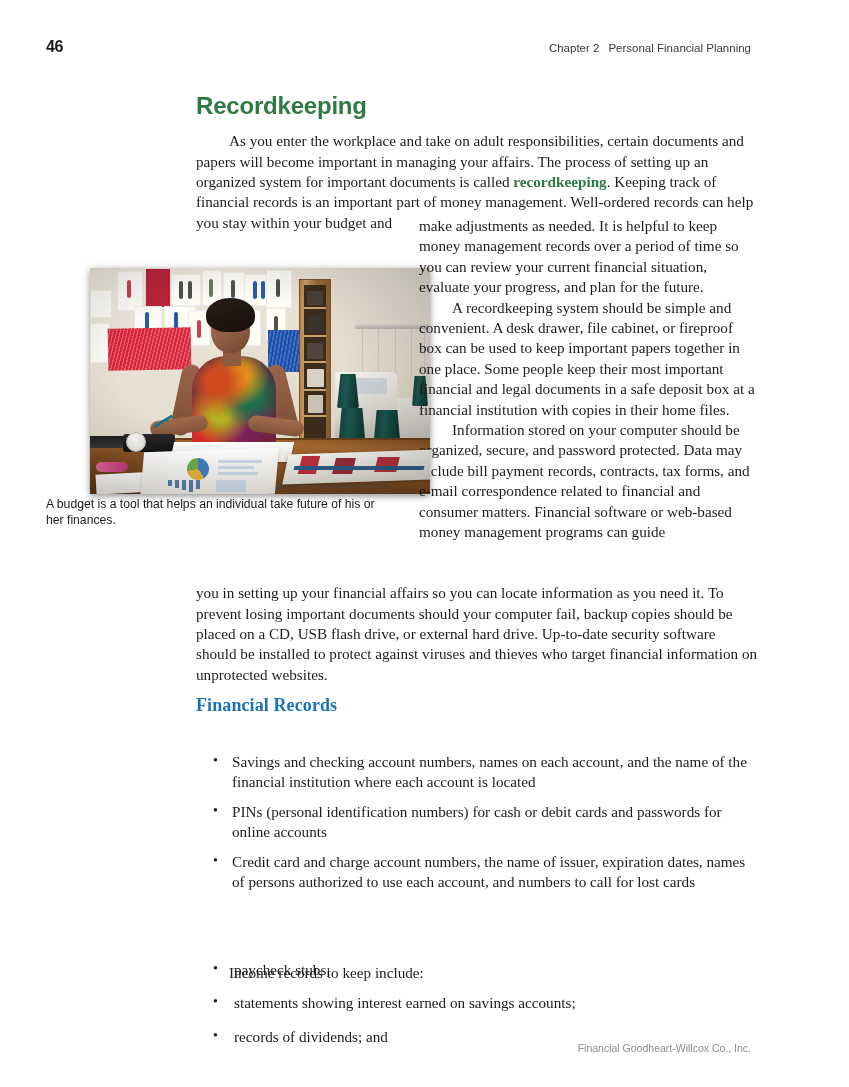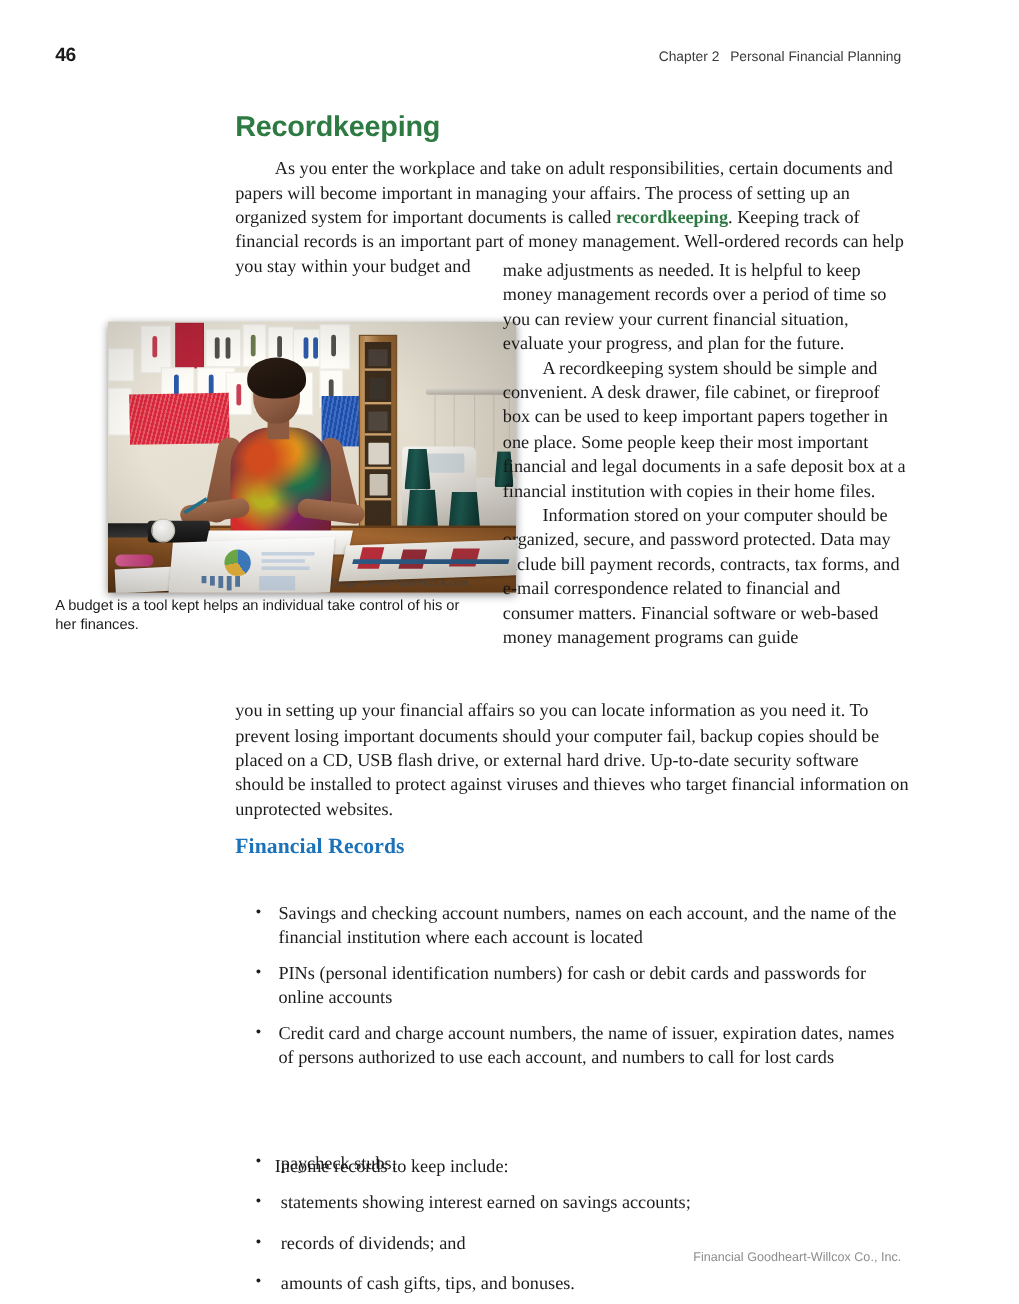--- a/index.html
+++ b/index.html
@@ -562,21 +562,21 @@
       <div class="swatch" style="left:210px;top:188px;width:18px;height:18px;background:#c2303d;transform:skewX(-14deg);"></div>
       <div class="swatch" style="left:244px;top:190px;width:20px;height:16px;background:#9c2e3a;transform:skewX(-14deg);"></div>
       <div class="swatch" style="left:286px;top:189px;width:22px;height:15px;background:#b8343f;transform:skewX(-14deg);"></div>
       <div class="swatch" style="left:204px;top:198px;width:130px;height:4px;background:#2f5f8c;transform:skewX(-14deg);"></div>
 
       <div class="ph-vignette"></div>
     </div>
   </figure>
 
   <div class="photo-credit">Diego Cervo/Shutterstock.com</div>
-  <div class="photo-caption">A budget is a tool kept helps an individual take control of his or her finances.</div>
+  <div class="photo-caption">A budget is a tool that helps an individual take future of his or her finances.</div>
 
   <div class="body-text" id="col-right">
     <p style="margin:0;">make adjustments as needed. It is helpful to keep money management records over a period of time so you can review your current financial situation, evaluate your progress, and plan for the future.</p>
     <p style="margin:0;text-indent:33px;">A recordkeeping system should be simple and convenient. A desk drawer, file cabinet, or fireproof box can be used to keep important papers together in one place. Some people keep their most important financial and legal documents in a safe deposit box at a financial institution with copies in their home files.</p>
     <p style="margin:0;text-indent:33px;">Information stored on your computer should be organized, secure, and password protected. Data may include bill payment records, contracts, tax forms, and e-mail correspondence related to financial and consumer matters. Financial software or web-based money management programs can guide</p>
   </div>
 
   <p class="body-text" id="para-continue">you in setting up your financial affairs so you can locate information as you need it. To prevent losing important documents should your computer fail, backup copies should be placed on a CD, USB flash drive, or external hard drive. Up-to-date security software should be installed to protect against viruses and thieves who target financial information on unprotected websites.</p>
 
   <h2 class="h-sub">Financial Records</h2>
@@ -587,18 +587,17 @@
     <li>PINs (personal identification numbers) for cash or debit cards and passwords for online accounts</li>
     <li>Credit card and charge account numbers, the name of issuer, expiration dates, names of persons authorized to use each account, and numbers to call for lost cards</li>
   </ul>
 
   <p class="body-text" id="para-income">Income records to keep include:</p>
 
   <ul class="bullets" id="bullets-income">
     <li>paycheck stubs;</li>
     <li>statements showing interest earned on savings accounts;</li>
     <li>records of dividends; and</li>
-    <li>amounts of cash gifts, tips, and bonuses.</li>
   </ul>
 
   <div class="footer-copy">Financial Goodheart-Willcox Co., Inc.</div>
 
 </div>
 
 </body></html>

